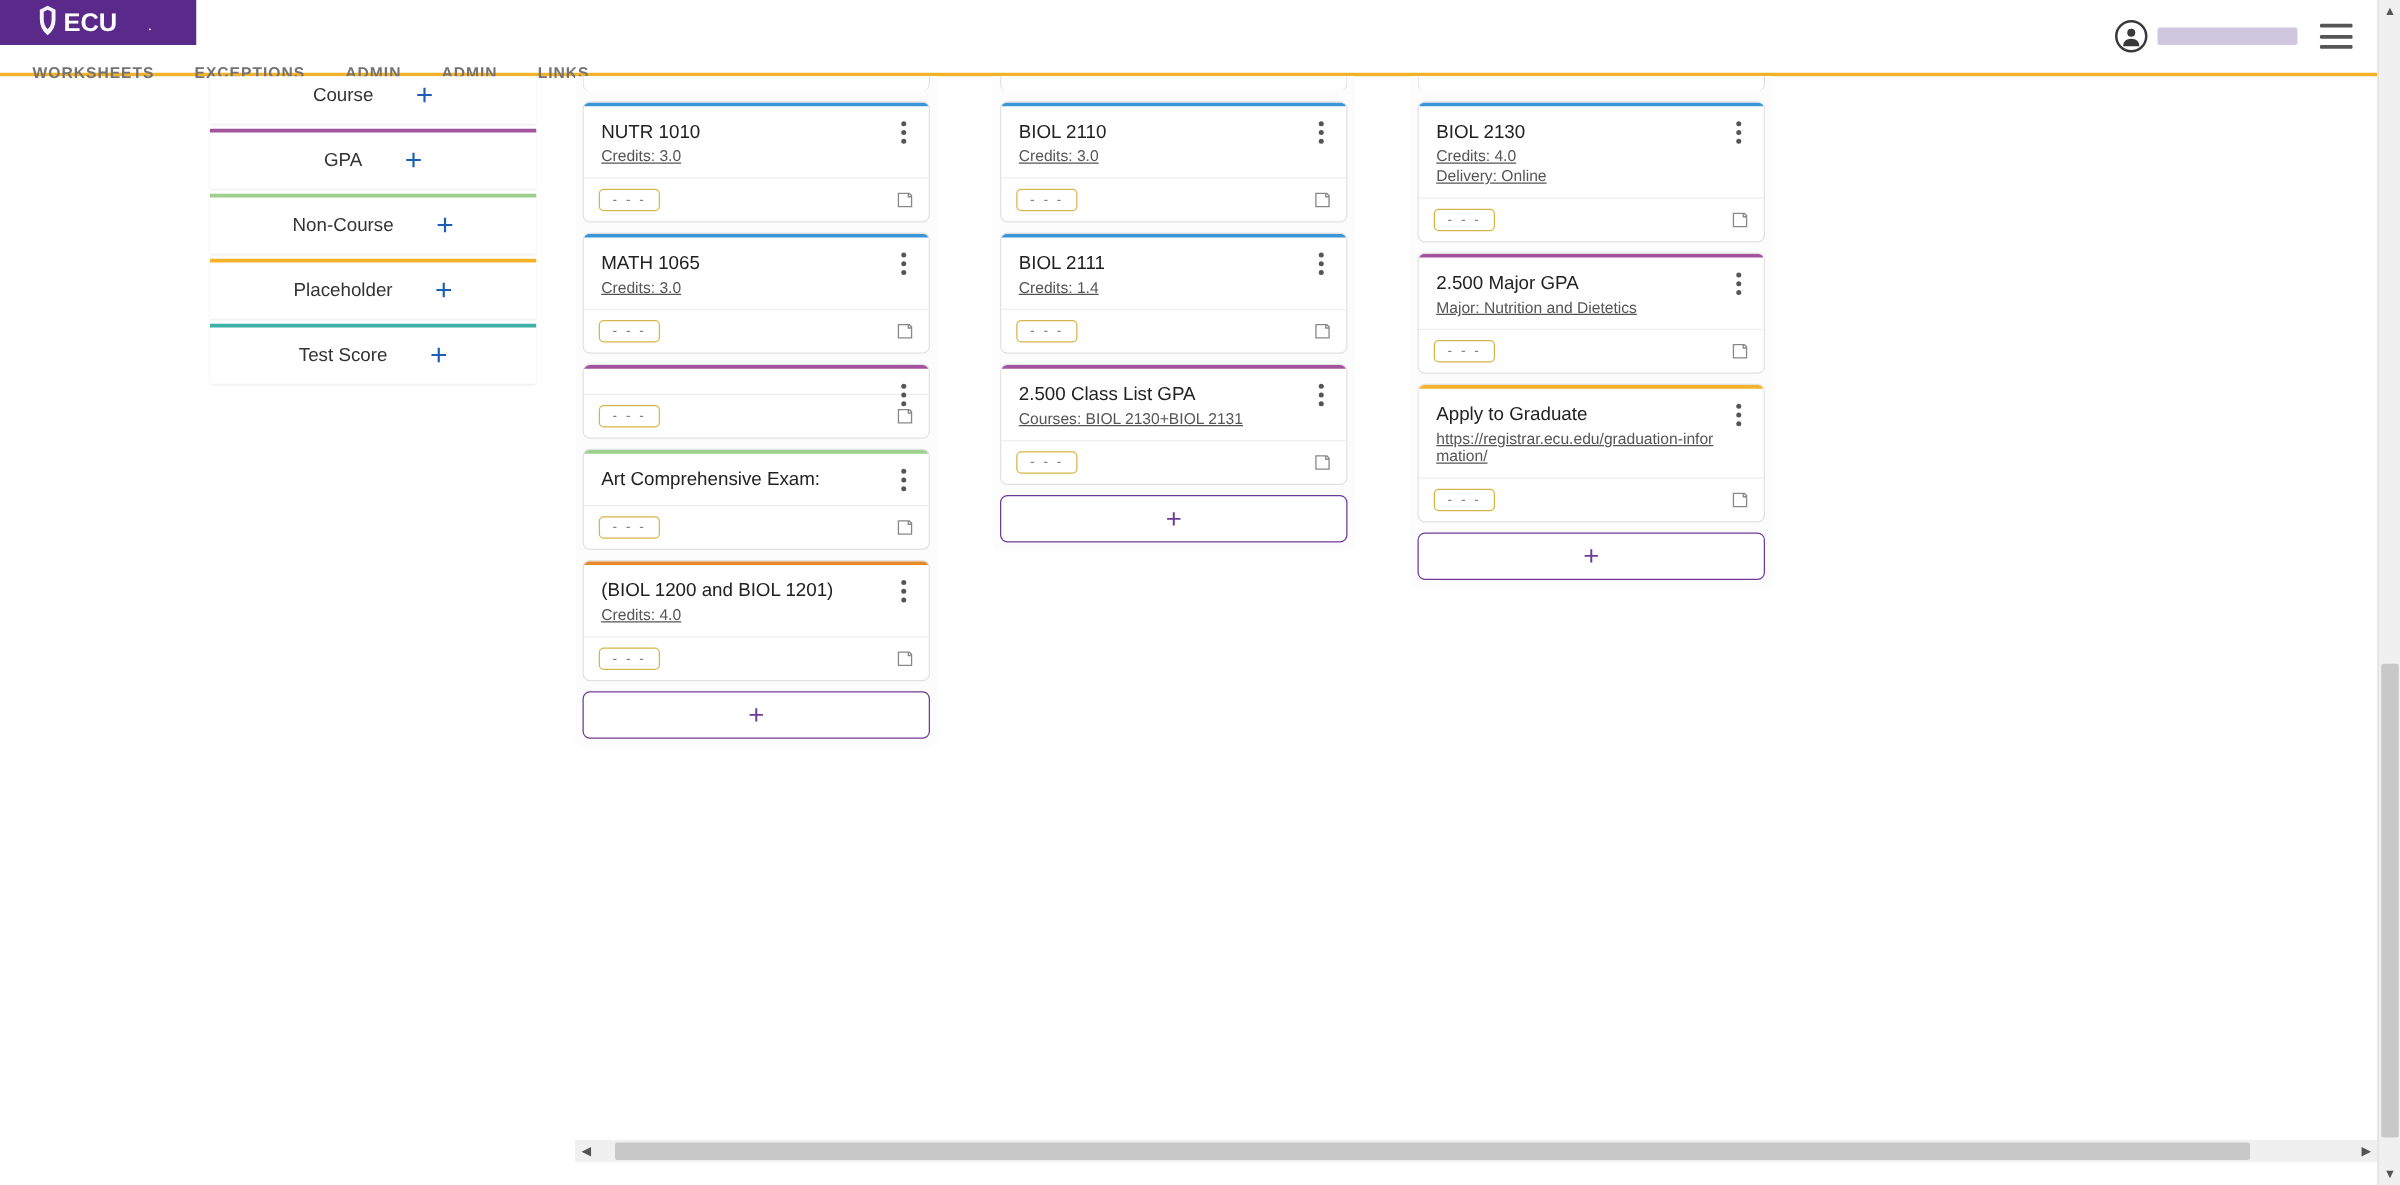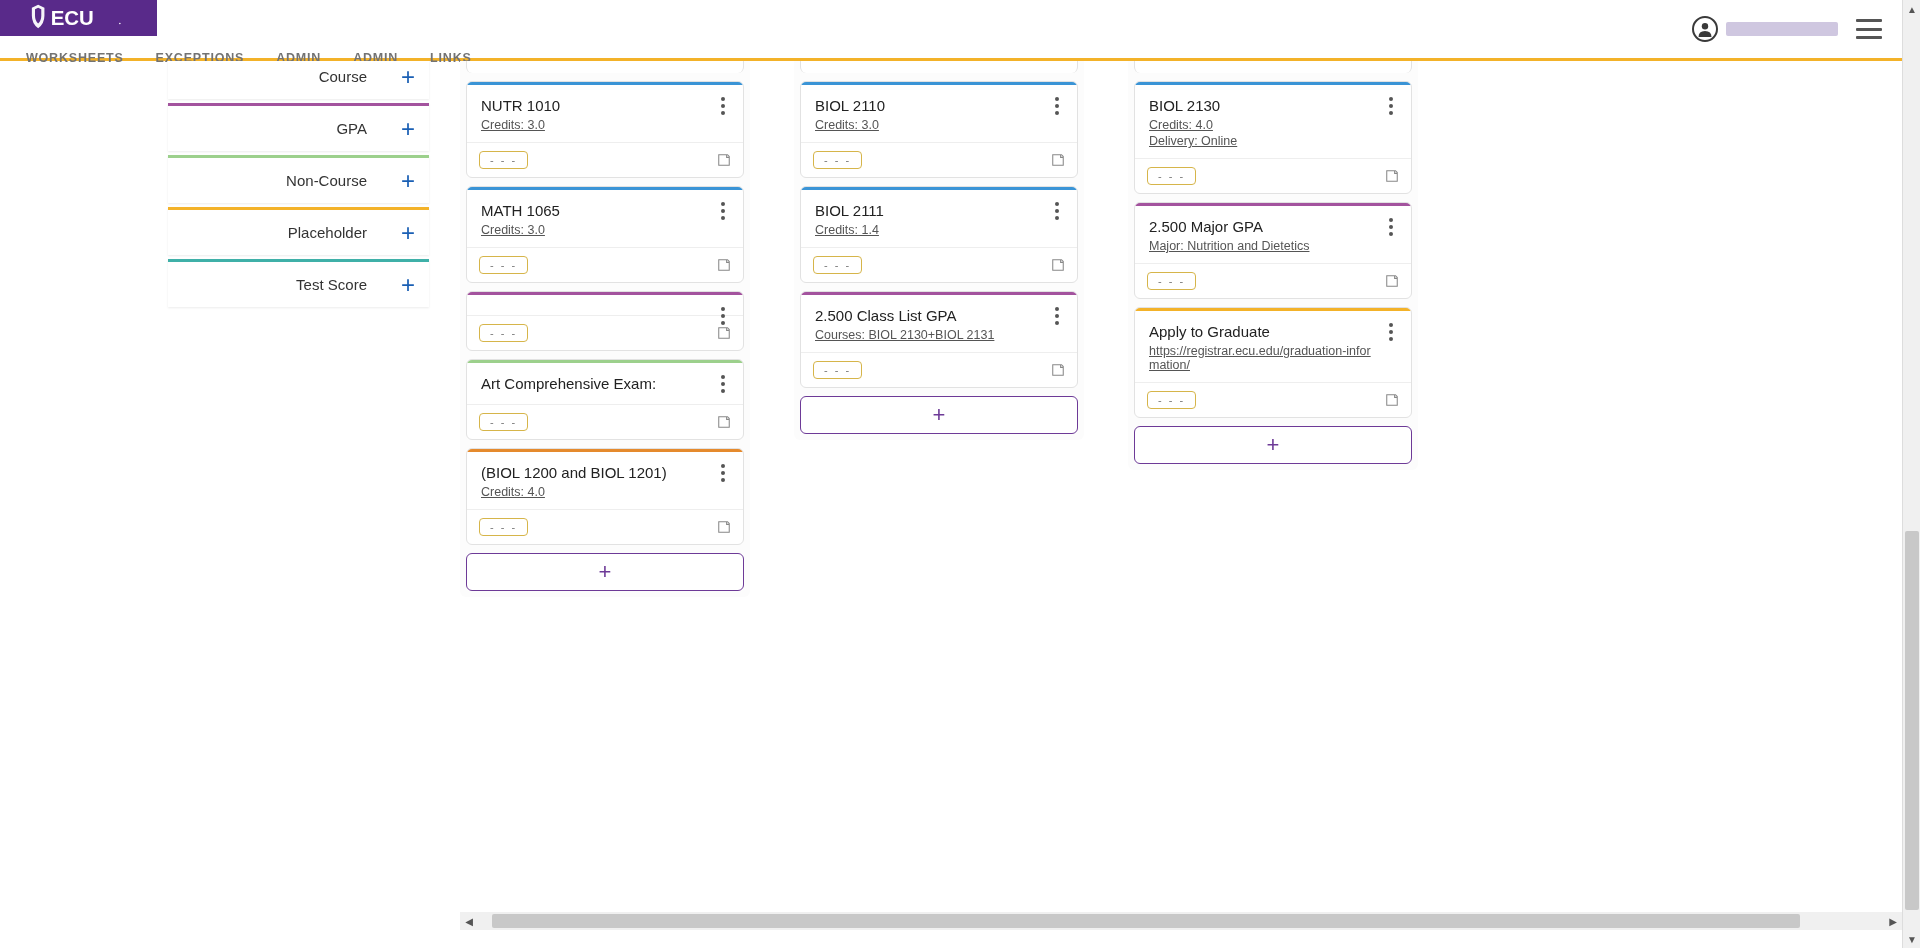--- a/index.html
+++ b/index.html
@@ -20,21 +20,21 @@
 .avatar { width: 26px; height: 26px; border-radius: 50%; border: 2.5px solid #3a3a3a; display: flex; align-items: center; justify-content: center; }
 .avatar::after { content: ""; position: absolute; width: 16px; height: 8px; background: #3a3a3a; border-radius: 8px 8px 0 0; bottom: 17px; display: none; }
 .user-pill { width: 112px; height: 14px; background: #cfc7e0; border-radius: 2px; }
 .hamburger { width: 26px; height: 20px; display: flex; flex-direction: column; justify-content: space-between; cursor: pointer; }
 .hamburger span { height: 3px; background: #555; border-radius: 1px; }
 .gold-line { height: 3px; background: #f3b229; width: calc(100% - 18px); }
 
 .content { position: absolute; top: 61px; left: 0; right: 18px; bottom: 18px; overflow: hidden; }
 
 .sidebar { position: absolute; left: 168px; top: -10px; width: 261px; }
-.sb-item { height: 48px; background: #fff; border-top: 3px solid; display: flex; align-items: center; justify-content: flex-end; padding: 0 14px; margin-bottom: 4px; box-shadow: 0 1px 2px rgba(0,0,0,0.08); cursor: pointer; gap: 34px; }
+.sb-item { height: 48px; background: #fff; border-top: 3px solid; display: flex; align-items: center; justify-content: center; padding: 0 14px; margin-bottom: 4px; box-shadow: 0 1px 2px rgba(0,0,0,0.08); cursor: pointer; gap: 34px; }
 .sb-item .label { font-size: 15px; color: #333; }
 .sb-item .plus { font-size: 24px; color: #1a5fb4; font-weight: 400; }
 .sb-course { border-top-color: #d08fd0; }
 .sb-gpa { border-top-color: #a3539e; }
 .sb-noncourse { border-top-color: #9cd08c; }
 .sb-placeholder { border-top-color: #f3b229; }
 .sb-testscore { border-top-color: #3fb0a8; }
 
 .columns { position: absolute; left: 460px; top: -10px; display: flex; gap: 44px; }
 .col { width: 290px; }

